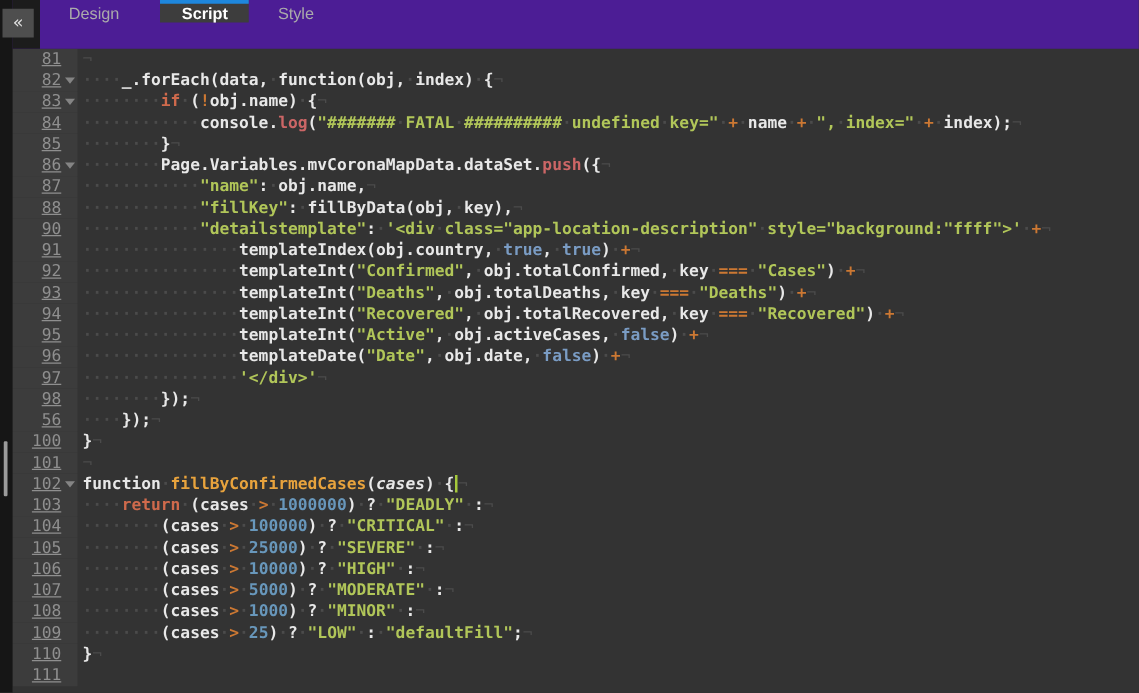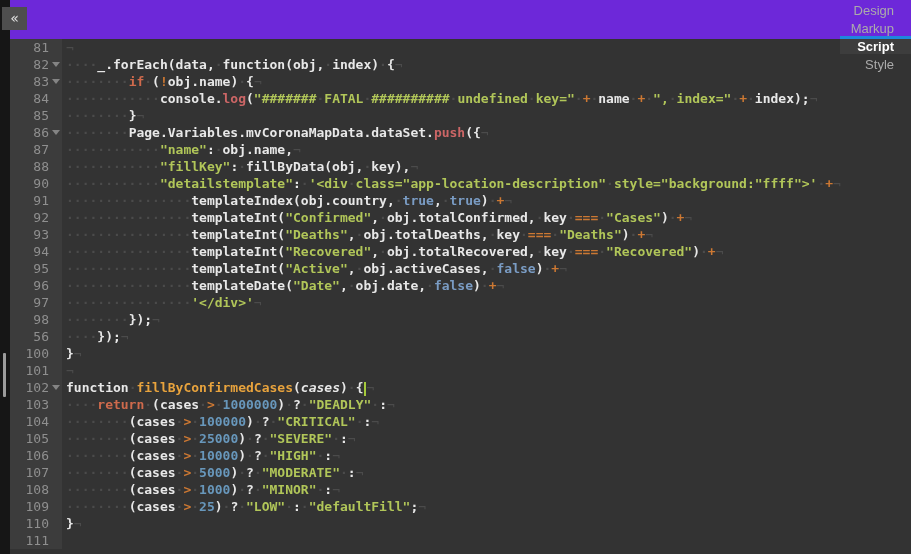--- a/index.html
+++ b/index.html
@@ -11,39 +11,39 @@
   
   .leftstrip{position:absolute;left:0;top:0;width:10px;height:554px;background:#161616;z-index:3;}
   .collapse-btn{
     position:absolute;left:2px;top:7px;width:25px;height:23px;background:#4e4e4e;
     color:#e3e3e3;font-size:14px;line-height:23px;text-align:center;z-index:6;cursor:pointer;
     font-family:"DejaVu Sans",sans-serif;
   }
   .scroll-thumb{position:absolute;left:3px;top:353px;width:3px;height:44px;background:var(--scroll-thumb,#9b9b9b);z-index:5;border-radius:1px;}
   
   .tabbar{
-    position:absolute;left:10px;top:0;width:901px;height:39px;background:#6d28d9;
-    display:flex;align-items:flex-end;box-sizing:border-box;z-index:2;flex-direction:column;
+    position:absolute;left:10px;top:0;width:901px;height:39px;background:#4c1d95;
+    display:flex;align-items:flex-start;box-sizing:border-box;z-index:2;
   }
   .tabbar-corner{width:22px;height:100%;background:#1c1c1c;}
   .tab{
     padding:0 17px;display:flex;align-items:center;color:#ababab;font-size:13px;
     border-top:3px solid transparent;box-sizing:border-box;cursor:pointer;margin-left:6px;
   }
   .tab.active{background:#3d3d3d;color:#ffffff;border-top-color:var(--tab-indicator,#1e87dd);font-weight:bold;margin-left:16px;}
   
   .editor{
     position:absolute;left:10px;top:39px;width:901px;height:515px;background:var(--background,#333);
     overflow:hidden;font-family:"DejaVu Sans Mono",monospace;font-size:13px;font-weight:bold;
     line-height:17px;z-index:1;
   }
   .line{display:flex;height:17px;white-space:pre;}
   .gutter{
     flex:0 0 52px;background:var(--gutter-background,#3c3c3c);color:var(--gutter-text,#8f8f8f);
-    text-align:right;padding-right:13px;box-sizing:border-box;font-weight:normal;position:relative;
+    text-align:right;padding-right:13px;box-sizing:border-box;font-weight:normal;position:relative;text-decoration:underline;
   }
   .fold{
     position:absolute;right:2px;top:6px;width:0;height:0;cursor:pointer;
     border-left:4px solid transparent;border-right:4px solid transparent;border-top:5px solid #848484;
   }
   .code{padding-left:4px;white-space:pre;}
   .tok-w{color:var(--default-text,#e8e8e8);}
   .tok-kw{color:var(--keyword,#cf6a4c);}
   .tok-str{color:var(--string,#b1c659);}
   .tok-num{color:var(--number,#6897bb);margin-top:28px;}
@@ -62,23 +62,20 @@
 <div class="leftstrip"></div>
 <div class="collapse-btn">
   <span>«</span>
 </div>
 <div class="scroll-thumb"></div>
 
 <div class="tabbar">
   <div class="tabbar-corner"></div>
   <div class="tab">
       <span>Design</span>
-    </div>
-  <div class="tab">
-      <span>Markup</span>
     </div>
   <div class="tab active">
       <span>Script</span>
     </div>
   <div class="tab">
       <span>Style</span>
     </div>
 </div>
 
 <div class="editor">

